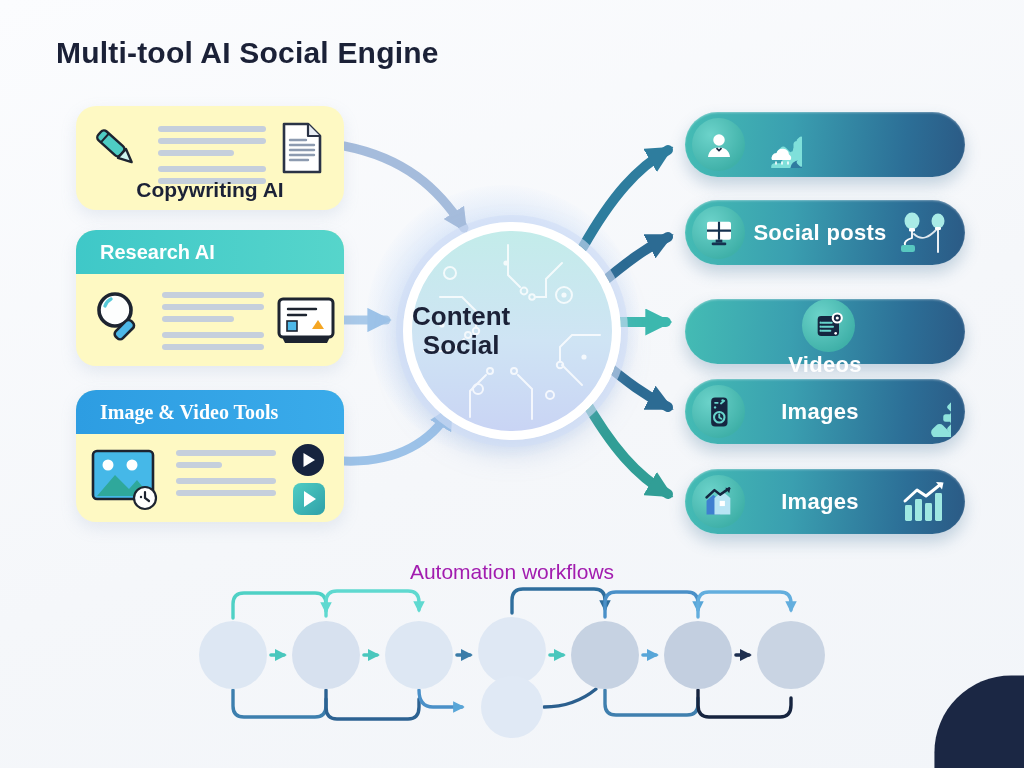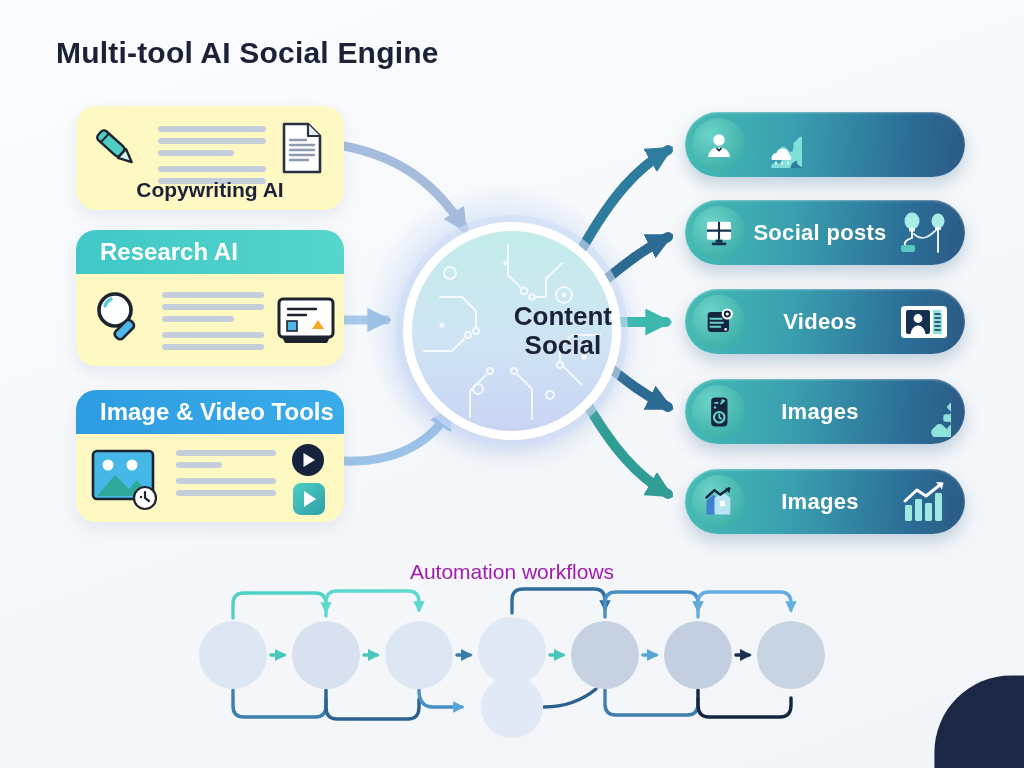--- a/index.html
+++ b/index.html
@@ -8,34 +8,34 @@
     background:linear-gradient(160deg,#fbfcfe 0%,#f5f7fa 55%,#f2f5f9 100%);
     font-family:"Liberation Sans",sans-serif;color:#1b2137;
   }
   .abs{position:absolute;}
   
   .page-title{left:56px;top:36px;font-size:30px;font-weight:700;letter-spacing:.2px;color:#1b2137;z-index:3;}
   
   .card{left:76px;width:268px;background:#fef9c3;border-radius:20px;z-index:2;
         box-shadow:0 6px 16px rgba(140,160,190,.18);}
   .card-header{height:44px;border-radius:20px 20px 0 0;display:flex;align-items:center;
-        padding-left:24px;color:#fff;font-size:24px;font-weight:700;}
+        padding-left:24px;color:#fff;font-size:20px;font-weight:700;}
   .card-body{position:relative;}
   .bars{display:flex;flex-direction:column;gap:6px;}
   .bar{height:6px;border-radius:3px;background:#c5cfdc;}
   .card-label{position:absolute;left:0;right:0;bottom:8px;text-align:center;
         font-size:21px;font-weight:700;color:#1b2137;}
   
   .halo{left:366px;top:185px;width:274px;height:274px;border-radius:50%;z-index:0;
         background:radial-gradient(circle,rgba(200,220,248,.95) 35%,rgba(200,220,248,0) 72%);}
   .engine{left:403px;top:222px;width:200px;height:200px;border-radius:50%;z-index:2;
         border:9px solid #ffffff;
         background:linear-gradient(180deg,#c3ecea 0%,#cfe4f4 55%,#c9d4f4 100%);
         box-shadow:0 0 0 7px rgba(208,222,247,.6),0 12px 28px rgba(140,170,215,.35);
-        display:flex;flex-direction:column;align-items:flex-end;justify-content:center;}
+        display:flex;flex-direction:column;align-items:flex-start;justify-content:center;}
   .engine svg.circuit{position:absolute;inset:0;border-radius:50%;}
   .engine-text{position:relative;font-size:26px;font-weight:700;line-height:1.12;color:#1b2137;text-align:center;}
   
   .pill{left:685px;width:280px;height:65px;border-radius:33px;z-index:2;
         display:flex;align-items:center;
         background:linear-gradient(95deg,#44bcb4 0%,#3a9fb0 38%,#2c6f97 78%,#2b5a85 100%);
         box-shadow:0 8px 16px rgba(60,110,150,.28), inset 0 1px 2px rgba(255,255,255,.35);}
   .pill-iconwrap{width:53px;height:53px;border-radius:50%;margin-left:7px;flex:0 0 auto;
         background:radial-gradient(circle at 35% 32%,#6cd3ca,#3fb0a8 75%);
         display:flex;align-items:center;justify-content:center;}
@@ -135,21 +135,21 @@
       <path d="M6 41 h48 l-3 6 h-42 z" fill="#1d2430"></path>
       <g stroke="#1d2430" stroke-width="2.4" stroke-linecap="round">
         <path d="M12 13h28M12 19h18"></path>
       </g>
       <rect x="11" y="25" width="10" height="10" fill="#4db8e8" stroke="#1d2430" stroke-width="1.6"></rect>
       <path d="M36 33 l6 -9 6 9 z" fill="#f5a623"></path>
     </svg>
   </div>
 </div>
 
-<div class="abs card" style="top:390px;height:132px;">
+<div class="abs card" style="top:390px;height:132px;font-family:Liberation Serif, serif;">
   <div class="card-header" style="background:linear-gradient(90deg,#2d9de2,#3aabea);">
     <span>Image &amp; Video Tools</span>
   </div>
   <div class="card-body" style="height:88px;">
     <svg class="abs" style="left:14px;top:14px;" width="76" height="66" viewBox="0 0 76 66">
       <rect x="3" y="3" width="60" height="48" rx="4" fill="#45b8e8" stroke="#1d2430" stroke-width="2.6"></rect>
       <circle cx="18" cy="17" r="5.5" fill="#fff"></circle>
       <circle cx="42" cy="17" r="5.5" fill="#fff"></circle>
       <path d="M7 48 L25 27 L39 41 L47 32 L60 48 Z" fill="#2fa89b"></path>
       <circle cx="55" cy="50" r="11" fill="#fff" stroke="#1d2430" stroke-width="2.2"></circle>
@@ -257,21 +257,21 @@
       </g>
       <ellipse cx="14" cy="13" rx="7.5" ry="8.5" fill="#a9ebe6"></ellipse>
       <rect x="11" y="20" width="6" height="3.4" rx="1.2" fill="#fff"></rect>
       <ellipse cx="40" cy="13" rx="6.5" ry="7.5" fill="#a9ebe6"></ellipse>
       <rect x="37" y="19" width="6" height="3" rx="1.2" fill="#fff"></rect>
       <rect x="3" y="37" width="14" height="7" rx="2.2" fill="#58c8c0"></rect>
     </svg>
   </div>
 </div>
 
-<div class="abs pill" style="top:289px;">
+<div class="abs pill" style="top:299px;flex-direction:column;">
   <div class="pill-iconwrap">
     <svg width="32" height="32" viewBox="0 0 24 24">
       <rect x="3.5" y="4.5" width="16" height="15" rx="2.6" fill="#152640"></rect>
       <g stroke="#67d5cc" stroke-width="1.5" stroke-linecap="round">
         <path d="M7 9.5h7M7 12.5h8M7 15.5h6"></path>
       </g>
       <circle cx="5.8" cy="9.5" r=".9" fill="#67d5cc"></circle>
         <circle cx="5.8" cy="12.5" r=".9" fill="#67d5cc"></circle>
         <circle cx="5.8" cy="15.5" r=".9" fill="#67d5cc"></circle>
       <circle cx="18.2" cy="6" r="3.4" fill="#152640" stroke="#fff" stroke-width="1.6"></circle>

